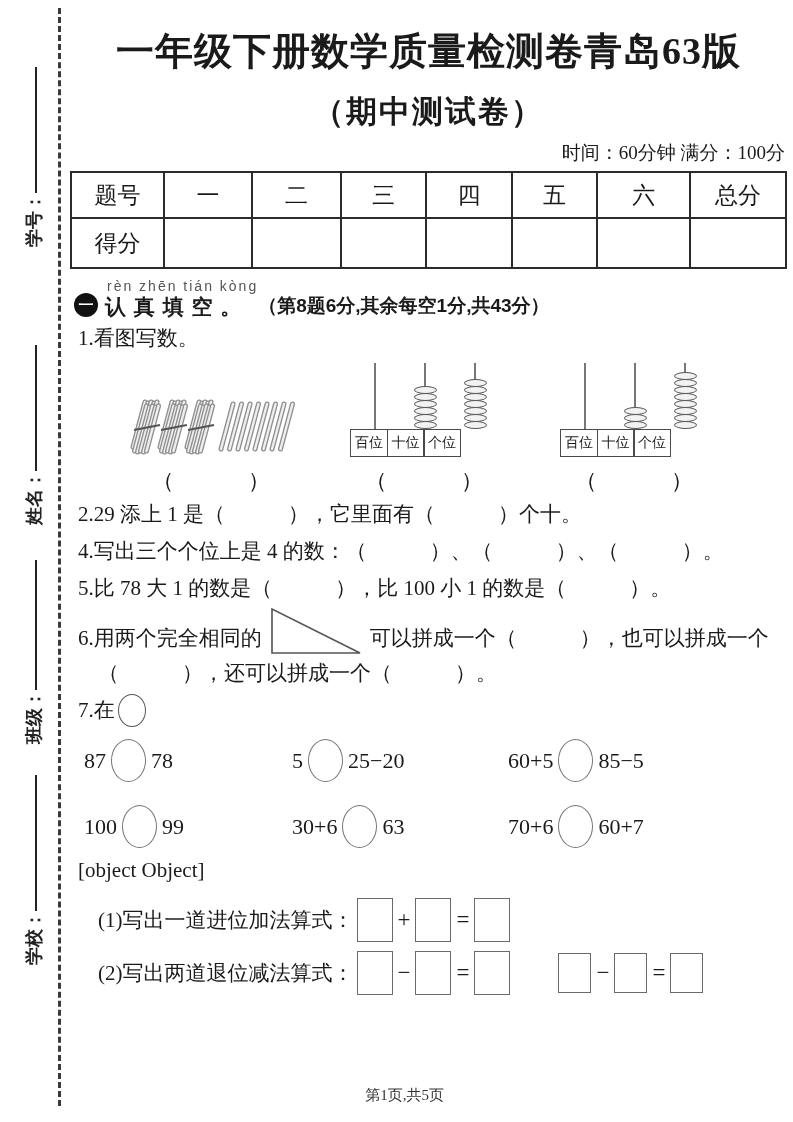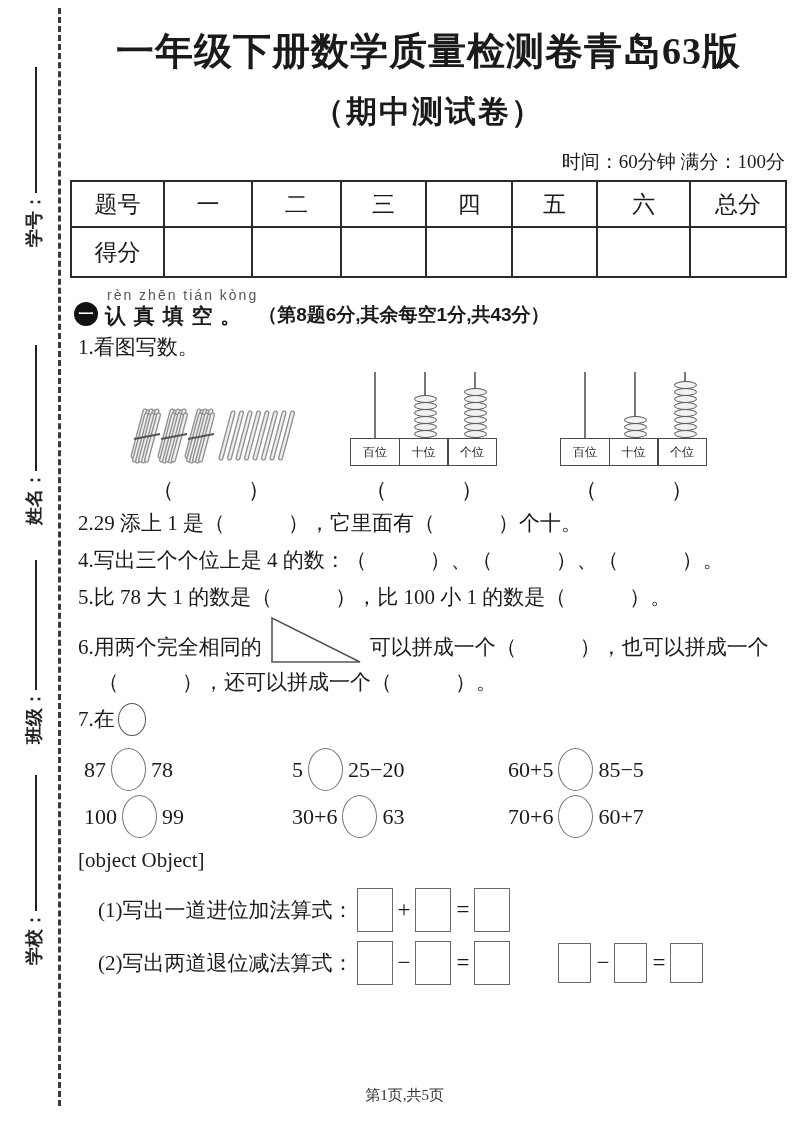--- a/index.html
+++ b/index.html
@@ -15,21 +15,21 @@
   .side-label .side-line{flex:1;border-bottom:2px solid #222;transform:translateY(-3px);}
   .sl-xuehao{left:-57px;top:146px;}
   .sl-xingming{left:-57px;top:424px;}
   .sl-banji{left:-59px;top:641px;width:184px;}
   .sl-xuexiao{left:-62px;top:859px;width:190px;}
 
   
   .content{position:absolute;left:70px;top:0;width:717px;}
   .page-title{margin-top:26px;text-align:center;font-size:38px;font-weight:700;letter-spacing:1px;}
   .page-subtitle{margin-top:14px;text-align:center;font-size:31px;font-weight:600;letter-spacing:2px;}
-  .info-line{margin-top:16px;text-align:right;font-size:19px;padding-right:2px;}
+  .info-line{margin-top:7px;text-align:right;font-size:19px;padding-right:2px;}
 
   
   table.score{border-collapse:collapse;width:100%;margin-top:5px;table-layout:fixed;}
   table.score td{border:2px solid #2b2b2b;text-align:center;font-size:23px;}
   table.score tr.hrow td{height:42px;}
   table.score tr.srow td{height:46px;}
   td.lab{font-size:22px;margin-top:32px;}
 
   
   .section-header{margin-top:10px;display:flex;align-items:flex-end;
@@ -50,34 +50,34 @@
   .fig-ab1{margin-right:60px;}
   .fig-blank{font-size:22px;margin-top:9px;letter-spacing:2px;}
   
   .rods{display:flex;align-items:flex-end;}
   .rod{position:relative;width:50px;height:66px;display:flex;flex-direction:column;
     justify-content:flex-end;align-items:center;}
   .rod::before{content:'';position:absolute;top:0;bottom:0;left:50%;width:2px;margin-left:-1px;background:#777;}
   .bead{width:23px;height:8px;box-sizing:border-box;border:1.5px solid #5a5a5a;border-radius:50%;
     background:#f2f2f2;position:relative;z-index:1;margin-top:-1px;}
   .places{display:flex;}
-  .place{width:50px;height:28px;box-sizing:border-box;border:1.5px solid #4a4a4a;margin-left:-1.5px;
-    display:flex;align-items:center;justify-content:center;font-size:12px;}
+  .place{width:38px;height:28px;box-sizing:border-box;border:1.5px solid #4a4a4a;margin-left:-1.5px;
+    display:flex;align-items:center;justify-content:center;font-size:14px;}
   .place:first-child{margin-left:0;}
 
   
   .q6-line1{display:flex;align-items:flex-end;padding-left:8px;font-size:21px;line-height:34px;}
   .q6-line1 svg{margin:0 8px;display:block;}
   .q6-line2{padding-left:28px;}
 
   
   .q7-title{display:flex;align-items:center;}
   .circle-sm{display:inline-block;width:26px;height:31px;border:1.6px solid #555;border-radius:50%;
     margin:0 3px;flex:0 0 auto;}
-  .q7-grid{display:grid;grid-template-columns:208px 216px auto;row-gap:4px;
+  .q7-grid{display:grid;grid-template-columns:208px 216px auto;row-gap:23px;
     padding-left:14px;margin-top:10px;margin-bottom:4px;}
   .cmp{display:flex;align-items:center;font-size:22px;}
   .cmp-circle{width:33px;height:41px;border:1.6px solid #777;border-radius:50%;margin:0 5px;flex:0 0 auto;}
 
   
   .q8sub{display:flex;align-items:center;font-size:21px;padding-left:28px;margin-top:9px;}
   .abox{display:inline-block;width:36px;height:44px;box-sizing:border-box;border:1.6px solid #6a6a6a;
     background:#fff;margin:0 3px;flex:0 0 auto;}
   .abox.small{width:33px;height:40px;}
   .op{margin:0 2px;font-size:23px;}

